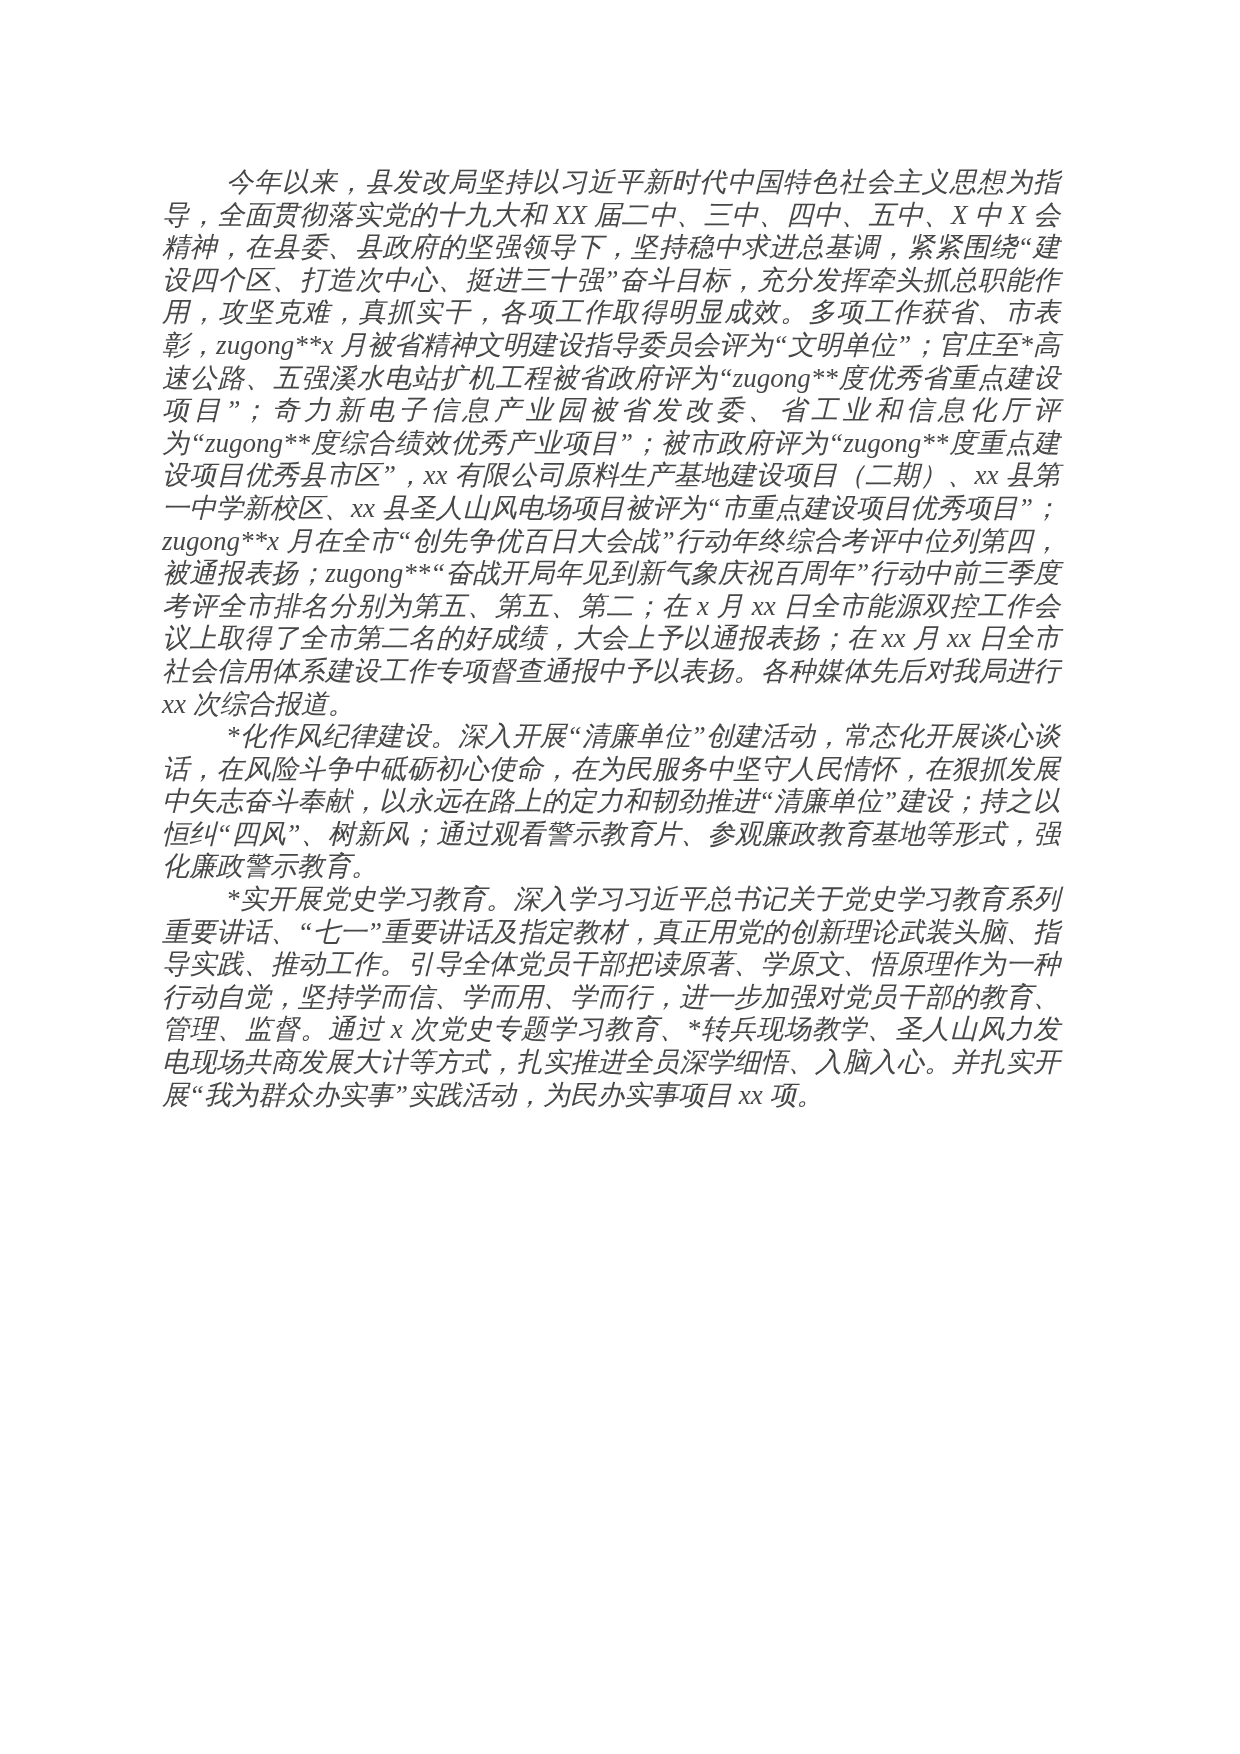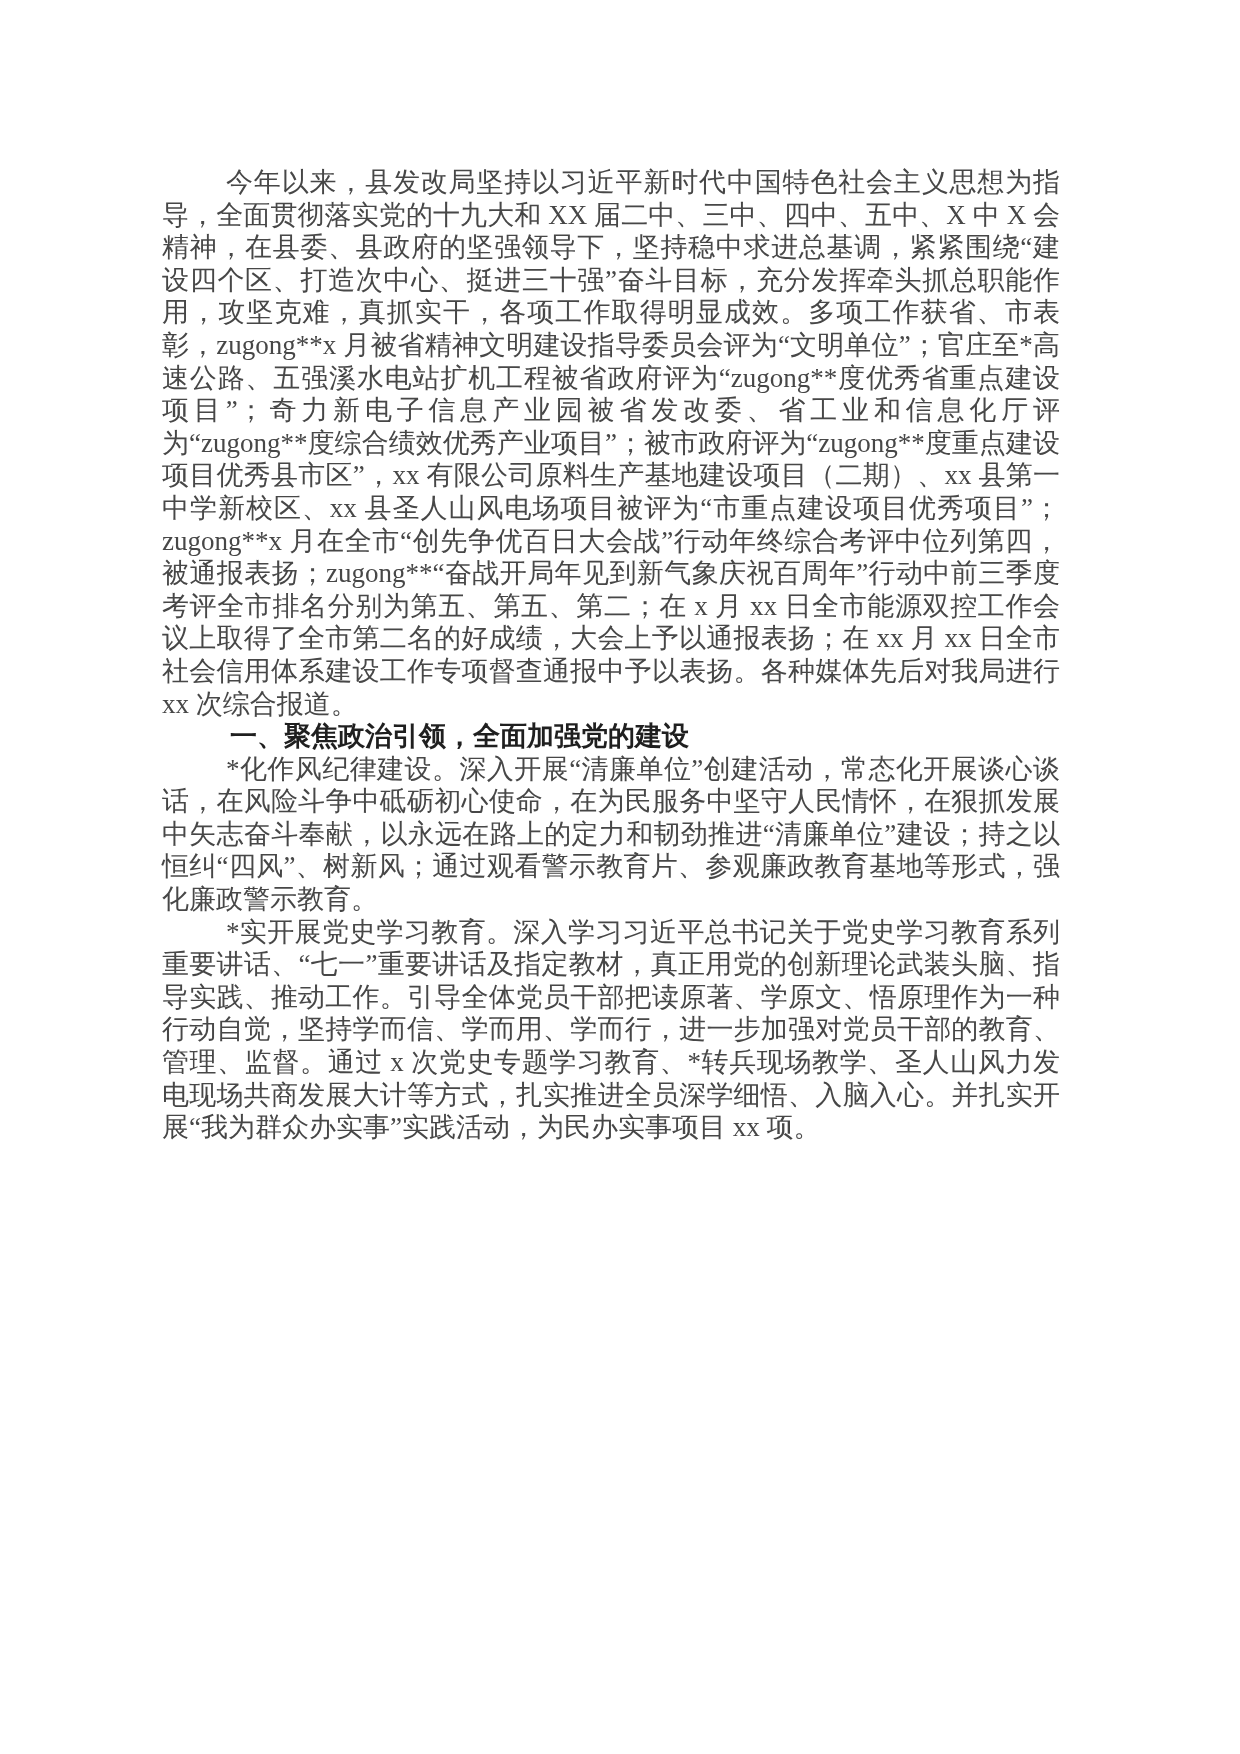--- a/index.html
+++ b/index.html
@@ -6,20 +6,21 @@
     margin: 0;
     padding: 0;
     background: #ffffff;
   }
   .page {
     position: relative;
     width: 1240px;
     height: 1754px;
     background: #ffffff;
     overflow: hidden;
+    font-style: italic;
   }
   .content {
     position: absolute;
     left: 162px;
     top: 166px;
     width: 898px;
     font-family: "Liberation Serif", "DejaVu Serif", serif;
     font-size: 27px;
     line-height: 32.6px;
     color: #474747;
@@ -36,17 +37,16 @@
     font-family: "Liberation Sans", "DejaVu Sans", sans-serif;
     text-indent: 68px;
   }
 </style>
 </head>
 <body>
 
 <div class="page">
   <div class="content">
     <p>今年以来，县发改局坚持以习近平新时代中国特色社会主义思想为指导，全面贯彻落实党的十九大和 XX 届二中、三中、四中、五中、X 中 X 会精神，在县委、县政府的坚强领导下，坚持稳中求进总基调，紧紧围绕“建设四个区、打造次中心、挺进三十强”奋斗目标，充分发挥牵头抓总职能作用，攻坚克难，真抓实干，各项工作取得明显成效。多项工作获省、市表彰，zugong**x 月被省精神文明建设指导委员会评为“文明单位”；官庄至*高速公路、五强溪水电站扩机工程被省政府评为“zugong**度优秀省重点建设项目”；奇力新电子信息产业园被省发改委、省工业和信息化厅评为“zugong**度综合绩效优秀产业项目”；被市政府评为“zugong**度重点建设项目优秀县市区”，xx 有限公司原料生产基地建设项目（二期）、xx 县第一中学新校区、xx 县圣人山风电场项目被评为“市重点建设项目优秀项目”；zugong**x 月在全市“创先争优百日大会战”行动年终综合考评中位列第四，被通报表扬；zugong**“奋战开局年见到新气象庆祝百周年”行动中前三季度考评全市排名分别为第五、第五、第二；在 x 月 xx 日全市能源双控工作会议上取得了全市第二名的好成绩，大会上予以通报表扬；在 xx 月 xx 日全市社会信用体系建设工作专项督查通报中予以表扬。各种媒体先后对我局进行 xx 次综合报道。</p>
-    <p class="heading">一、聚焦政治引领，全面加强党的建设</p>
     <p>*化作风纪律建设。深入开展“清廉单位”创建活动，常态化开展谈心谈话，在风险斗争中砥砺初心使命，在为民服务中坚守人民情怀，在狠抓发展中矢志奋斗奉献，以永远在路上的定力和韧劲推进“清廉单位”建设；持之以恒纠“四风”、树新风；通过观看警示教育片、参观廉政教育基地等形式，强化廉政警示教育。</p>
     <p>*实开展党史学习教育。深入学习习近平总书记关于党史学习教育系列重要讲话、“七一”重要讲话及指定教材，真正用党的创新理论武装头脑、指导实践、推动工作。引导全体党员干部把读原著、学原文、悟原理作为一种行动自觉，坚持学而信、学而用、学而行，进一步加强对党员干部的教育、管理、监督。通过 x 次党史专题学习教育、*转兵现场教学、圣人山风力发电现场共商发展大计等方式，扎实推进全员深学细悟、入脑入心。并扎实开展“我为群众办实事”实践活动，为民办实事项目 xx 项。</p>
   </div>
 </div>
 
 </body></html>

